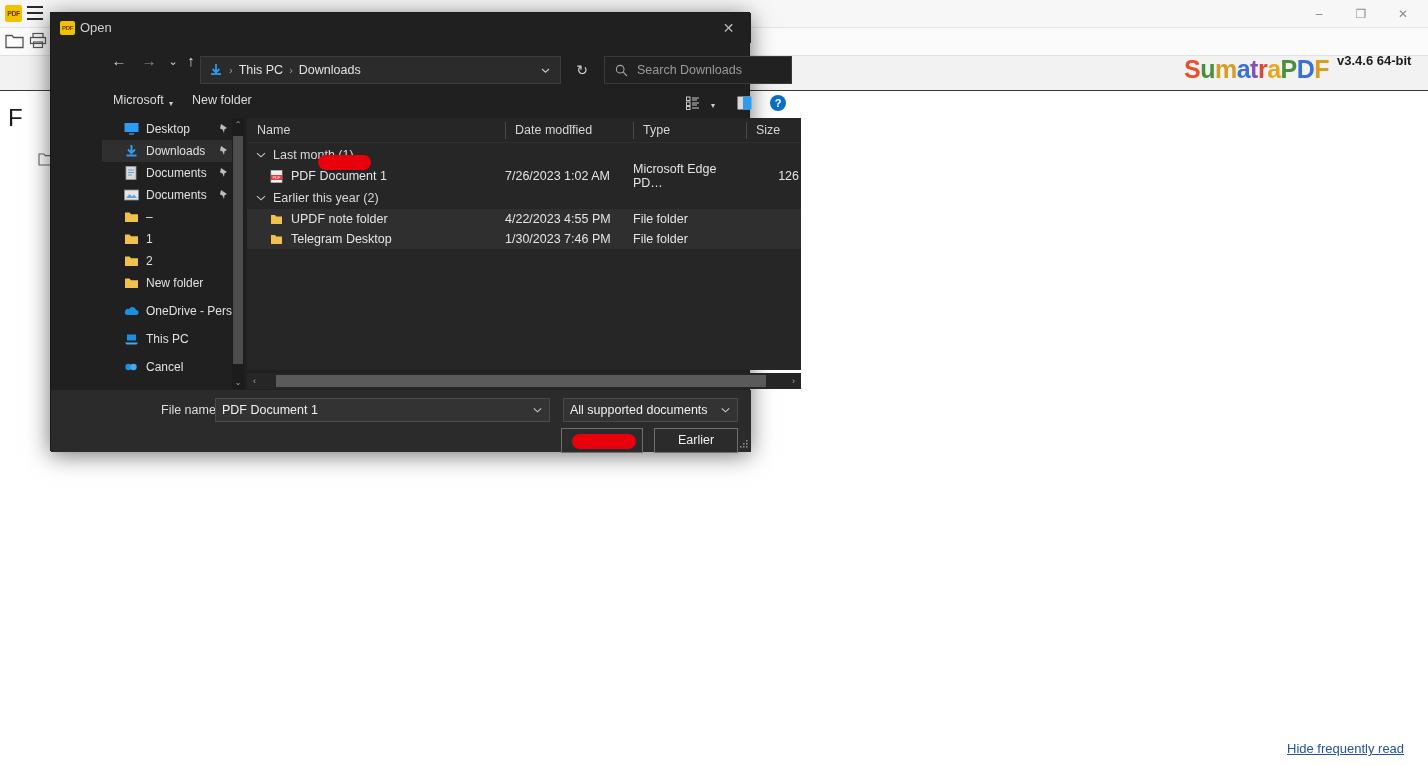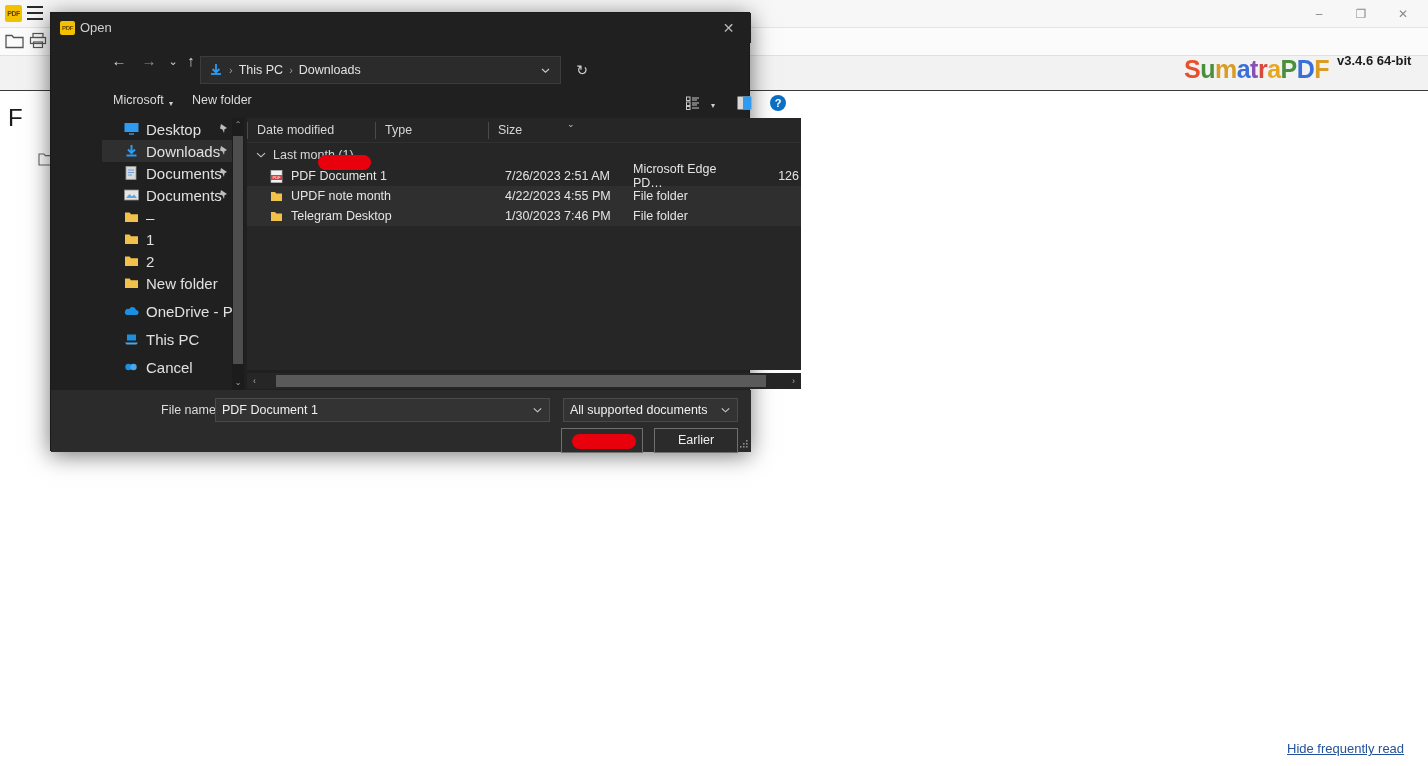--- a/index.html
+++ b/index.html
@@ -197,21 +197,21 @@
   
   #dlg-sidebar {
     position: absolute; left: 51px; top: 105px;
     width: 141px; height: 272px;
     overflow: hidden;
   }
   .side-item {
     position: relative; height: 22px;
     display: flex; align-items: center;
     padding-left: 22px;
-    font-size: 15px; color: #e0e0e0;
+    font-size: 12px; color: #e0e0e0;
     white-space: nowrap;
   }
   .side-item.selected { background: #2f2f2f; }
   .side-ico { width: 15px; height: 14px; flex: none; margin-right: 7px; }
   .side-pin { position: absolute; right: 14px; top: 5px; width: 10px; height: 11px; }
   .side-gap { height: 6px; }
 
   #side-scroll-track {
     position: absolute; left: 181px; top: 105px;
     width: 12px; height: 272px; background: #1c1c1c;
@@ -391,20 +391,27 @@
     <span class="bc-item">This PC</span>
     <span class="bc-sep">›</span>
     <span class="bc-item">Downloads</span>
     <svg id="bc-down-icon" viewBox="0 0 9 9">
       <path d="M1 3l3.5 3.2L8 3" stroke="#c9c9c9" stroke-width="1.1" fill="none"></path>
     </svg>
   </div>
 
   <div id="refresh-btn">↻</div>
 
+  <div id="search-box">
+    <svg id="search-icon" viewBox="0 0 13 13">
+      <circle cx="5.2" cy="5.2" r="3.8" fill="none" stroke="#a6a6a6" stroke-width="1.1"></circle>
+      <path d="M8.2 8.2L12 12" stroke="#a6a6a6" stroke-width="1.1"></path>
+    </svg>
+    <span id="search-placeholder">Search Downloads</span>
+  </div>
 
   <div id="cmdbar">
     <div id="organize-btn">Microsoft</div>
     <div id="organize-caret" style="font-size:8px;color:#cfcfcf;">▾</div>
     <div id="newfolder-btn">New folder</div>
 
     <svg id="view-list-icon" viewBox="0 0 14 14">
       <rect x="0.5" y="1" width="3.5" height="3.5" fill="none" stroke="#c8c8c8" stroke-width="1"></rect>
       <rect x="0.5" y="6" width="3.5" height="3.5" fill="none" stroke="#c8c8c8" stroke-width="1"></rect>
       <rect x="0.5" y="10.5" width="3.5" height="3" fill="none" stroke="#c8c8c8" stroke-width="1"></rect>
@@ -525,20 +532,21 @@
   </div>
 
   <div id="side-scroll-track">
     <div id="side-scroll-up">⌃</div>
     <div id="side-scroll-thumb"></div>
     <div id="side-scroll-down">⌄</div>
   </div>
 
   <div id="file-area">
     <div id="col-header">
+      <div class="col-h" id="col-name">Name</div>
       <div class="col-h bdr" id="col-date">Date modified</div>
       <div class="col-h bdr" id="col-type">Type</div>
       <div class="col-h bdr" id="col-size">Size</div>
       <div id="sort-caret" style="font-size:9px;color:#c0c0c0;">⌄</div>
     </div>
 
     <div class="group-row">
       <svg class="group-caret" viewBox="0 0 10 10">
         <path d="M1 3.2l4 3.6 4-3.6" stroke="#c9c9c9" stroke-width="1.1" fill="none"></path>
       </svg>
@@ -547,32 +555,38 @@
 
     <div class="file-row">
       <div class="fr-name">
         <svg class="fr-ico" viewBox="0 0 13 13">
           <rect x="1" y="0.5" width="11" height="12" fill="#f2f2f2" stroke="#b9b9b9" stroke-width="0.7"></rect>
           <rect x="1" y="5" width="11" height="5" fill="#e03b3b"></rect>
           <text x="6.5" y="9.2" font-size="4" fill="#fff" text-anchor="middle" font-family="Liberation Sans">PDF</text>
         </svg>
         <span>PDF Document 1</span>
       </div>
-      <div class="fr-date">7/26/2023 2:51 AM</div>
+      <div class="fr-date">7/26/2023 1:02 AM</div>
       <div class="fr-type">Microsoft Edge PD…</div>
       <div class="fr-size">126</div>
     </div>
 
+    <div class="group-row">
+      <svg class="group-caret" viewBox="0 0 10 10">
+        <path d="M1 3.2l4 3.6 4-3.6" stroke="#c9c9c9" stroke-width="1.1" fill="none"></path>
+      </svg>
+      <span>Earlier this year (2)</span>
+    </div>
 
     <div class="file-row hl">
       <div class="fr-name">
         <svg class="fr-ico" viewBox="0 0 13 13">
           <path d="M1 2h4L6.3 3.5H12V11H1z" fill="#f0c14b"></path>
         </svg>
-        <span>UPDF note month</span>
+        <span>UPDF note folder</span>
       </div>
       <div class="fr-date">4/22/2023 4:55 PM</div>
       <div class="fr-type">File folder</div>
       <div class="fr-size"></div>
     </div>
 
     <div class="file-row hl">
       <div class="fr-name">
         <svg class="fr-ico" viewBox="0 0 13 13">
           <path d="M1 2h4L6.3 3.5H12V11H1z" fill="#f0c14b"></path>

